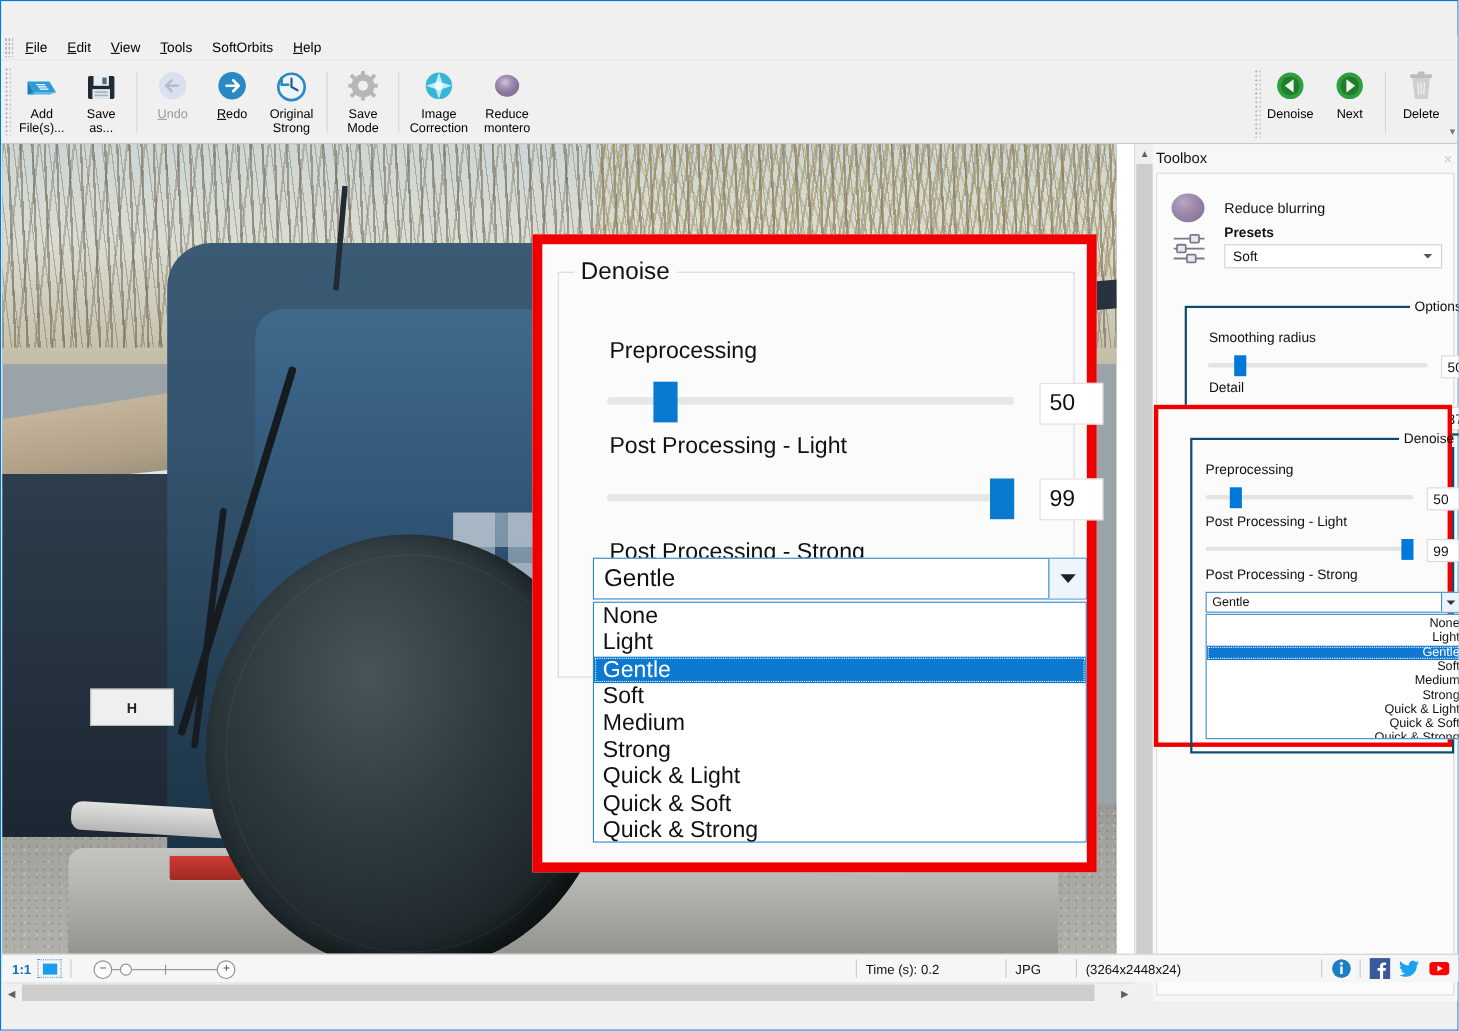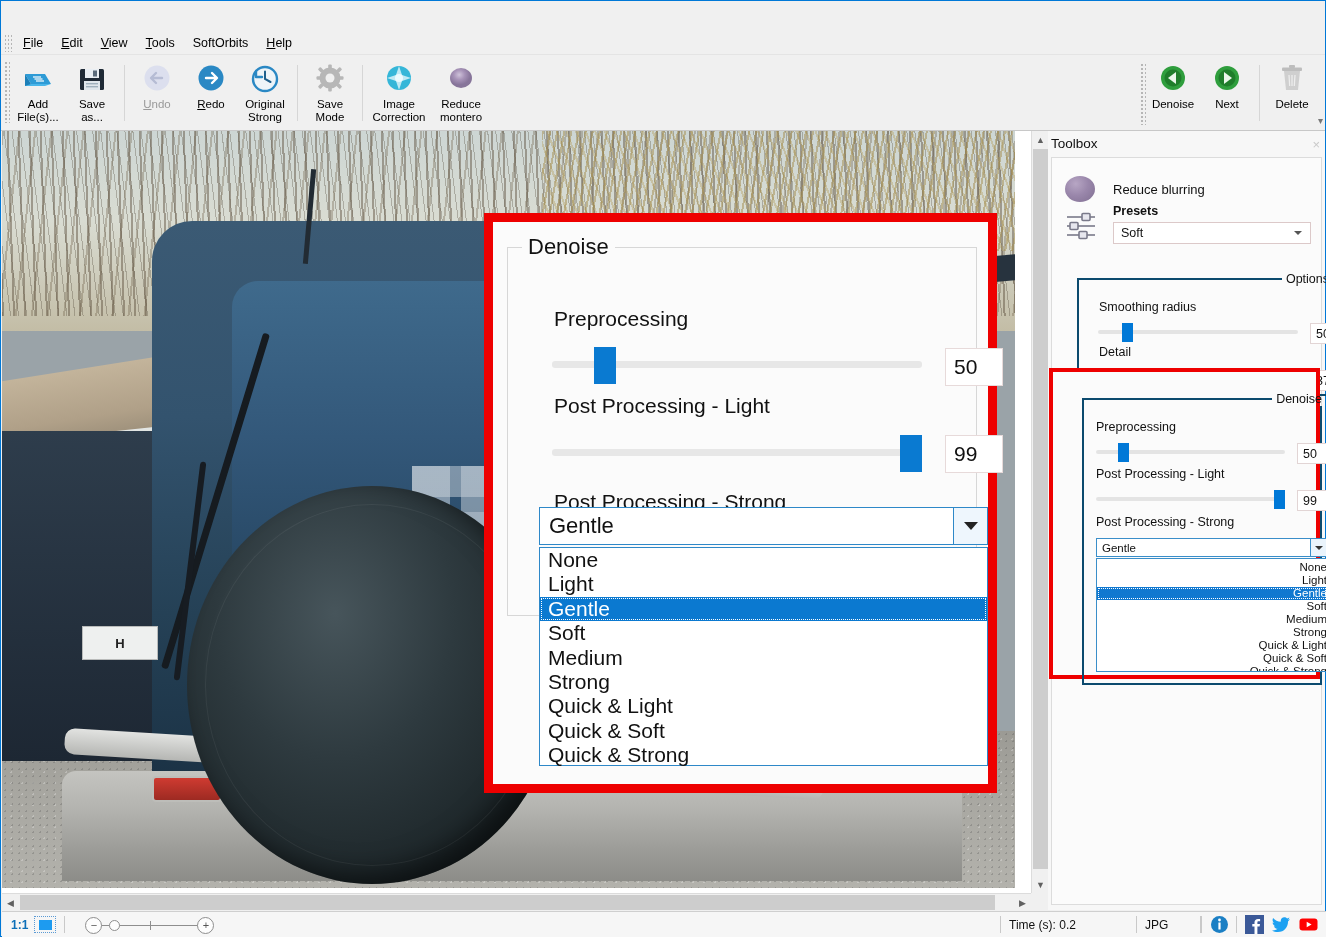--- a/index.html
+++ b/index.html
@@ -432,21 +432,21 @@
     font-size: 21px; color: #111; padding-left: 8px;
     height: 24.4px; line-height: 24.4px;
   }
   .ov-list .it.sel {
     background: #0b79d0; color: #fff;
     outline: 1px dotted #ffffff; outline-offset: -2px;
   }
 
   
   .statusbar {
-    position: absolute; left: 1px; top: 910px;
+    position: absolute; left: 1px; top: 866px;
     width: 1324px; height: 26px;
     background: #f6f6f6; border-top: 1px solid #cfcfcf;
     display: flex; align-items: center;
   }
   .sb-cell {
     height: 26px; display: flex; align-items: center;
     font-size: 12px; color: #111; padding: 0 8px;
   }
   .sb-div { width: 1px; height: 17px; background: #c9c9c9; }
   .zoom11 { font-size: 12px; color: #0d6fb8; font-weight: bold; padding-left: 9px; }
@@ -856,20 +856,21 @@
       <span class="zs-circ" style="left:122px;">+</span>
     </div>
 
     <span style="flex:1"></span>
 
     <span class="sb-div"></span>
     <span class="sb-cell" style="width:135px;">Time (s): 0.2</span>
     <span class="sb-div"></span>
     <span class="sb-cell" style="width:63px;">JPG</span>
     <span class="sb-div"></span>
+    <span class="sb-cell" style="width:222px;">(3264x2448x24)</span>
     <span class="sb-div"></span>
 
     <span class="sbicon">
       <svg width="19" height="19" viewBox="0 0 19 19">
         <circle cx="9.5" cy="9.5" r="8.5" fill="#1b7fc4"></circle>
         <rect x="8.4" y="7.5" width="2.2" height="7" fill="#fff"></rect>
         <circle cx="9.5" cy="5" r="1.4" fill="#fff"></circle>
       </svg>
     </span>
     <span class="sb-div" style="margin-left:7px;"></span>

